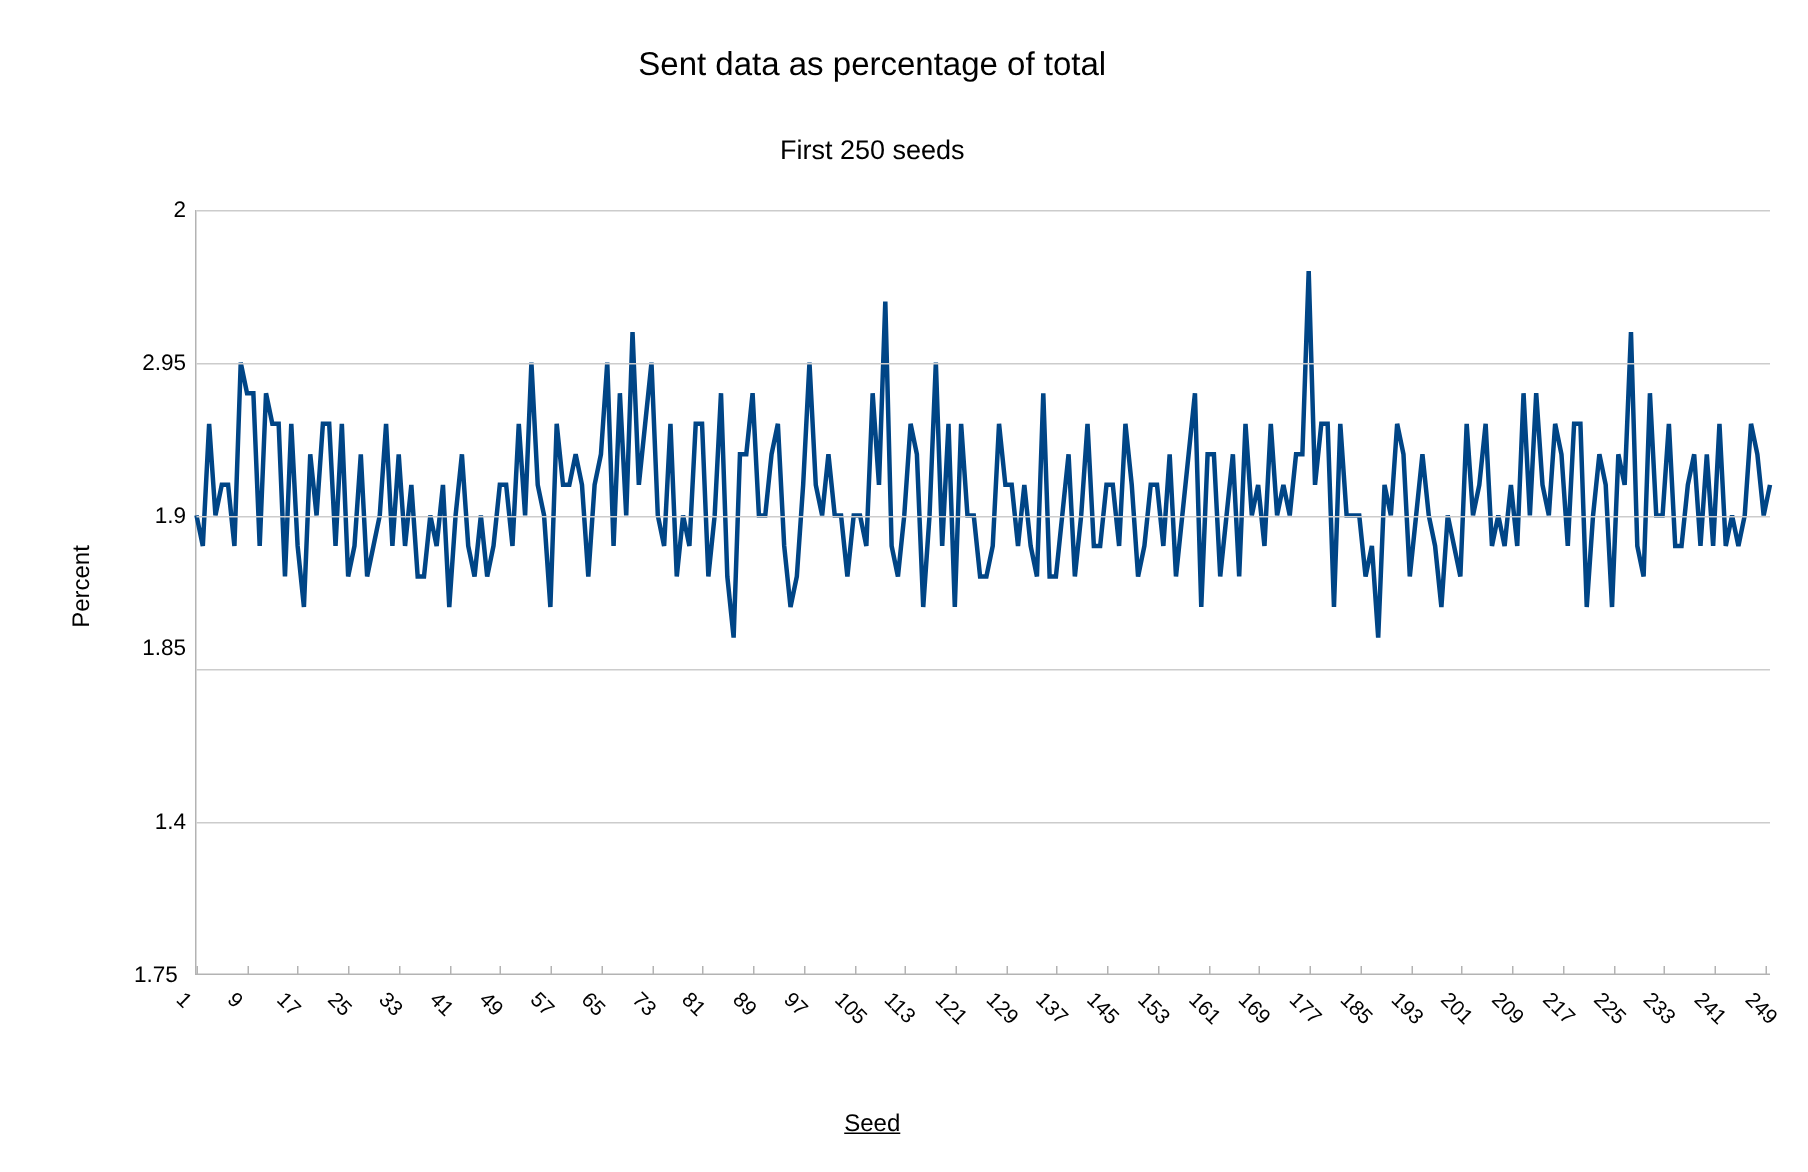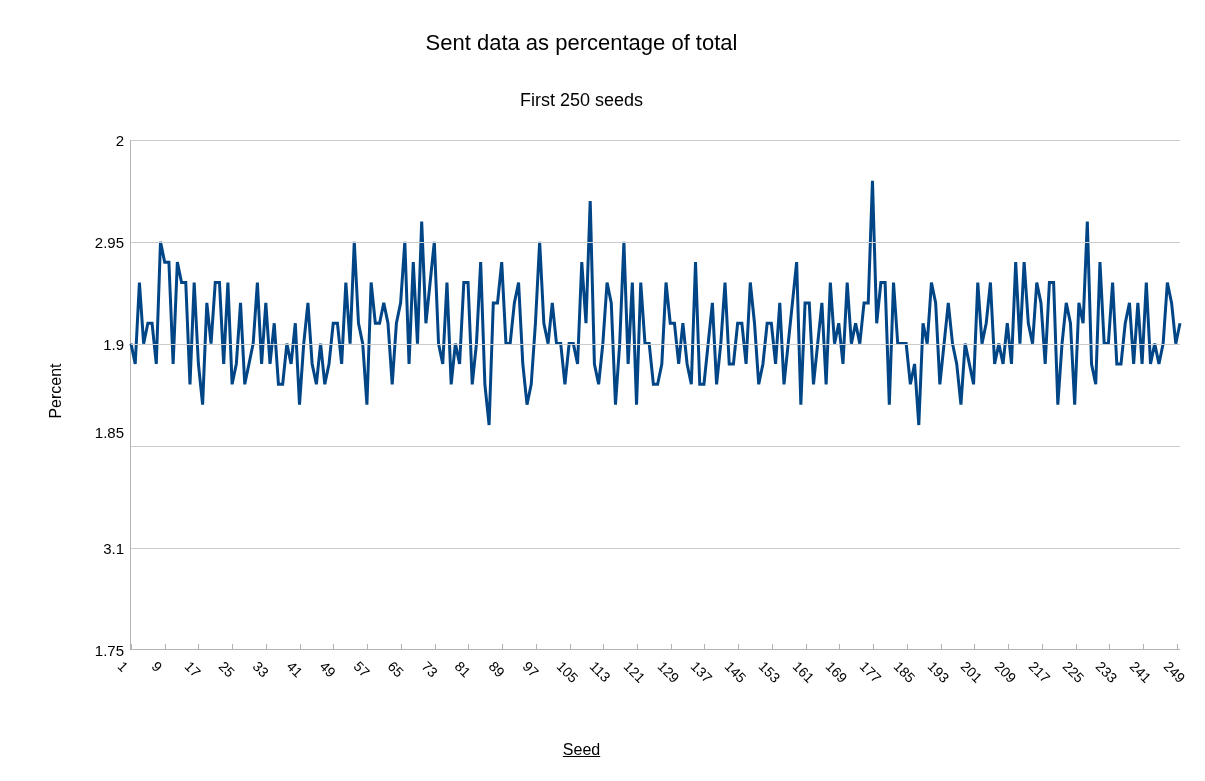--- a/index.html
+++ b/index.html
@@ -157,22 +157,22 @@
       <div class="xtick-mark" style="left: 843.373px;"></div>
       <div class="xtick-mark" style="left: 877.108px;"></div>
       <div class="xtick-mark" style="left: 910.843px;"></div>
       <div class="xtick-mark" style="left: 944.578px;"></div>
       <div class="xtick-mark" style="left: 978.313px;"></div>
       <div class="xtick-mark" style="left: 1012.05px;"></div>
       <div class="xtick-mark" style="left: 1045.78px;"></div>
     </div>
 
   <div id="yticks">
-      <div class="ytick" style="top: 650px;">1.75</div>
-      <div class="ytick" style="top: 548px;">3.1</div>
+      <div class="ytick" style="top: 650px; text-align: center;">1.75</div>
+      <div class="ytick" style="top: 548px;">1.4</div>
       <div class="ytick" style="top: 432px;">1.85</div>
       <div class="ytick" style="top: 344px;">1.9</div>
       <div class="ytick" style="top: 242px;">2.95</div>
       <div class="ytick" style="top: 140px;">2</div>
     </div>
   <div class="xtick-wrap" id="xticks">
       <div class="xtick" style="left: -4px; top: 6px;">1</div>
       <div class="xtick" style="left: 29.7349px; top: 6px;">9</div>
       <div class="xtick" style="left: 63.4699px; top: 6px;">17</div>
       <div class="xtick" style="left: 97.2048px; top: 6px;">25</div>

